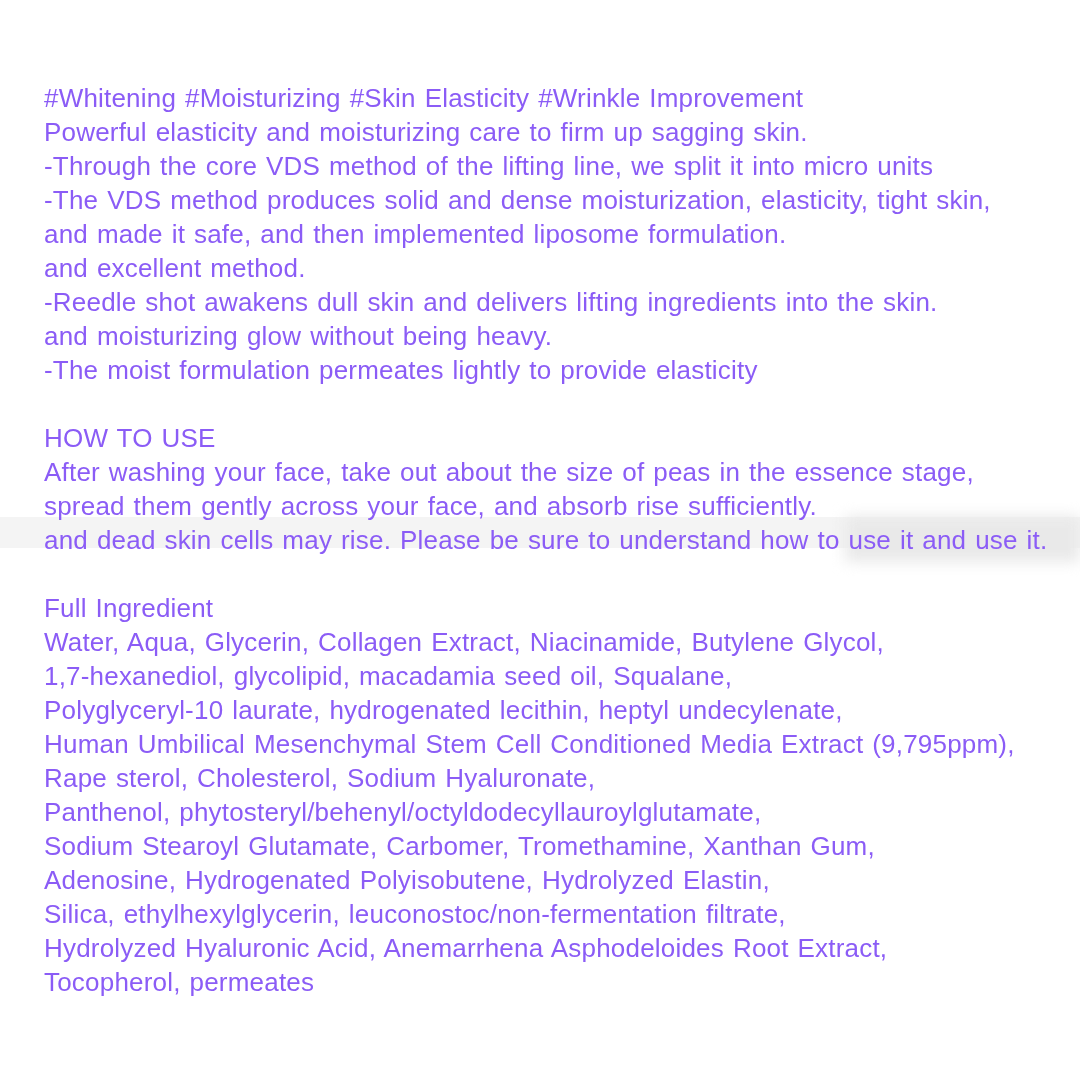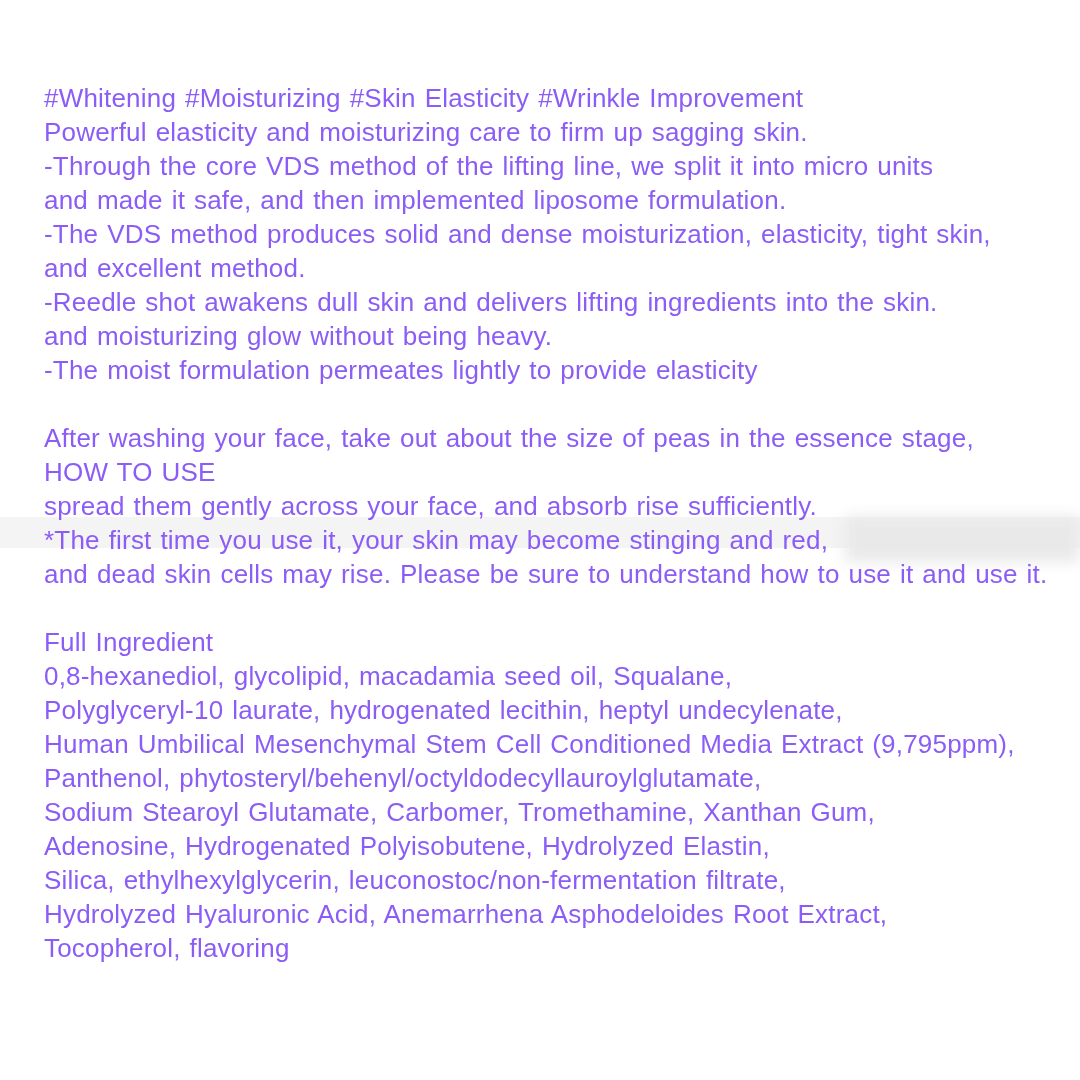--- a/index.html
+++ b/index.html
@@ -67,46 +67,47 @@
   <div class="highlight-band"></div>
   <div class="blur-patch"></div>
 </div>
 
 <div class="content">
 
   <section>
     <div class="line">#Whitening #Moisturizing #Skin Elasticity #Wrinkle Improvement</div>
     <div class="line">Powerful elasticity and moisturizing care to firm up sagging skin.</div>
     <div class="line">-Through the core VDS method of the lifting line, we split it into micro units</div>
+    <div class="line">-The VDS method produces solid and dense moisturization, elasticity, tight skin,</div>
     <div class="line">and made it safe, and then implemented liposome formulation.</div>
-    <div class="line">-The VDS method produces solid and dense moisturization, elasticity, tight skin,</div>
     <div class="line">and excellent method.</div>
     <div class="line">-Reedle shot awakens dull skin and delivers lifting ingredients into the skin.</div>
     <div class="line">and moisturizing glow without being heavy.</div>
     <div class="line">-The moist formulation permeates lightly to provide elasticity</div>
   </section>
 
   <div class="section-gap"></div>
 
   <section>
+    <div class="line">HOW TO USE</div>
     <div class="line">After washing your face, take out about the size of peas in the essence stage,</div>
-    <div class="line">HOW TO USE</div>
     <div class="line">spread them gently across your face, and absorb rise sufficiently.</div>
-    <div class="line">*The first time you use it, your skin may become stinging and red,</div>
     <div class="line">and dead skin cells may rise. Please be sure to understand how to use it and use it.</div>
   </section>
 
   <div class="section-gap"></div>
 
   <section>
     <div class="line">Full Ingredient</div>
-    <div class="line">0,8-hexanediol, glycolipid, macadamia seed oil, Squalane,</div>
+    <div class="line">Water, Aqua, Glycerin, Collagen Extract, Niacinamide, Butylene Glycol,</div>
+    <div class="line">1,7-hexanediol, glycolipid, macadamia seed oil, Squalane,</div>
     <div class="line">Polyglyceryl-10 laurate, hydrogenated lecithin, heptyl undecylenate,</div>
     <div class="line">Human Umbilical Mesenchymal Stem Cell Conditioned Media Extract (9,795ppm),</div>
+    <div class="line">Rape sterol, Cholesterol, Sodium Hyaluronate,</div>
     <div class="line">Panthenol, phytosteryl/behenyl/octyldodecyllauroylglutamate,</div>
     <div class="line">Sodium Stearoyl Glutamate, Carbomer, Tromethamine, Xanthan Gum,</div>
     <div class="line">Adenosine, Hydrogenated Polyisobutene, Hydrolyzed Elastin,</div>
     <div class="line">Silica, ethylhexylglycerin, leuconostoc/non-fermentation filtrate,</div>
     <div class="line">Hydrolyzed Hyaluronic Acid, Anemarrhena Asphodeloides Root Extract,</div>
-    <div class="line">Tocopherol, flavoring</div>
+    <div class="line">Tocopherol, permeates</div>
   </section>
 
 </div>
 
 </body></html>

